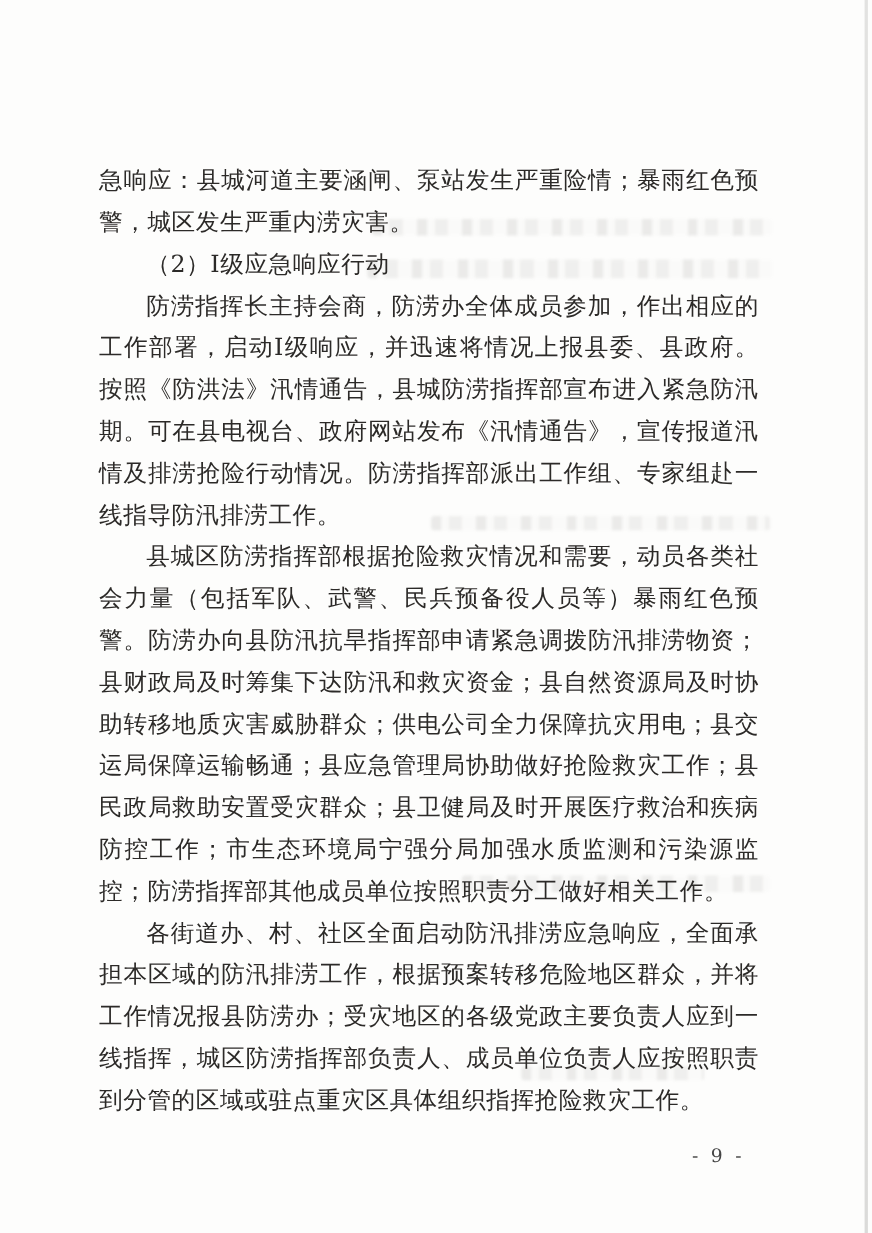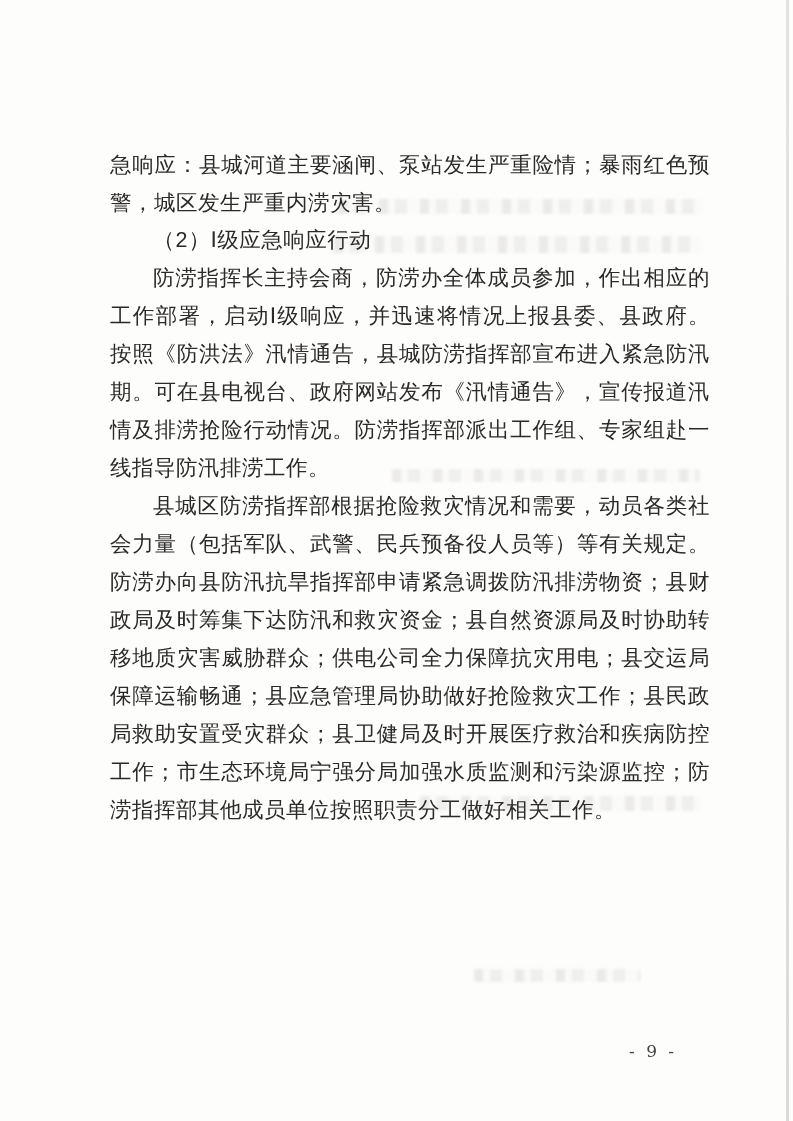--- a/index.html
+++ b/index.html
@@ -12,28 +12,28 @@
     position:absolute;inset:0;
     background:#fdfdfc;
   }
   
   .edge{
     position:absolute;top:0;right:4px;width:3px;height:100%;
     background:linear-gradient(to bottom,#d4d4d2,#c8c8c6);
     opacity:.65;
   }
   .body-text{
-    position:absolute;left:110px;top:146px;width:600px;
+    position:absolute;left:90px;top:146px;width:600px;
     color:#2c2a28;
     font-size:21.5px;line-height:38px;
     text-align:justify;
     letter-spacing:.5px;
   }
   .body-text p{margin:0;}
-  .body-text p.indent{text-indent:2em;font-family:Liberation Mono, monospace;}
+  .body-text p.indent{text-indent:2em;}
   .pageno{
     position:absolute;left:629px;top:1041px;
     font-size:17px;color:#454545;letter-spacing:3px;
     font-family:"DejaVu Serif","Liberation Serif",serif;
   }
   
   .smudge{
     position:absolute;
     filter:blur(1.6px);
     opacity:.5;
@@ -58,19 +58,20 @@
   <div class="smudge s1"></div>
   <div class="smudge s2"></div>
   <div class="smudge s3"></div>
   <div class="smudge s4"></div>
   <div class="smudge s5"></div>
 
   <div class="body-text">
     <p>急响应：县城河道主要涵闸、泵站发生严重险情；暴雨红色预警，城区发生严重内涝灾害。</p>
     <p class="indent">（2）Ⅰ级应急响应行动</p>
     <p class="indent">防涝指挥长主持会商，防涝办全体成员参加，作出相应的工作部署，启动Ⅰ级响应，并迅速将情况上报县委、县政府。按照《防洪法》汛情通告，县城防涝指挥部宣布进入紧急防汛期。可在县电视台、政府网站发布《汛情通告》，宣传报道汛情及排涝抢险行动情况。防涝指挥部派出工作组、专家组赴一线指导防汛排涝工作。</p>
-    <p class="indent">县城区防涝指挥部根据抢险救灾情况和需要，动员各类社会力量（包括军队、武警、民兵预备役人员等）等有关规定。防涝办向县防汛抗旱指挥部申请紧急调拨防汛排涝物资；县财政局及时筹集下达防汛和救灾资金；县自然资源局及时协助转移地质灾害威胁群众；供电公司全力保障抗灾用电；县交运局保障运输畅通；县应急管理局协助做好抢险救灾工作；县民政局救助安置受灾群众；县卫健局及时开展医疗救治和疾病防控工作；市生态环境局宁强分局加强水质监测和污染源监控；防涝指挥部其他成员单位按照职责分工做好相关工作。</p>
+    <p class="indent">县城区防涝指挥部根据抢险救灾情况和需要，动员各类社会力量（包括军队、武警、民兵预备役人员等）暴雨红色预警。防涝办向县防汛抗旱指挥部申请紧急调拨防汛排涝物资；县财政局及时筹集下达防汛和救灾资金；县自然资源局及时协助转移地质灾害威胁群众；供电公司全力保障抗灾用电；县交运局保障运输畅通；县应急管理局协助做好抢险救灾工作；县民政局救助安置受灾群众；县卫健局及时开展医疗救治和疾病防控工作；市生态环境局宁强分局加强水质监测和污染源监控；防涝指挥部其他成员单位按照职责分工做好相关工作。</p>
+    <p class="indent">各街道办、村、社区全面启动防汛排涝应急响应，全面承担本区域的防汛排涝工作，根据预案转移危险地区群众，并将工作情况报县防涝办；受灾地区的各级党政主要负责人应到一线指挥，城区防涝指挥部负责人、成员单位负责人应按照职责到分管的区域或驻点重灾区具体组织指挥抢险救灾工作。</p>
   </div>
 
   <div class="pageno">- 9 -</div>
 
   <div class="edge"></div>
 </div>
 
 </body></html>

